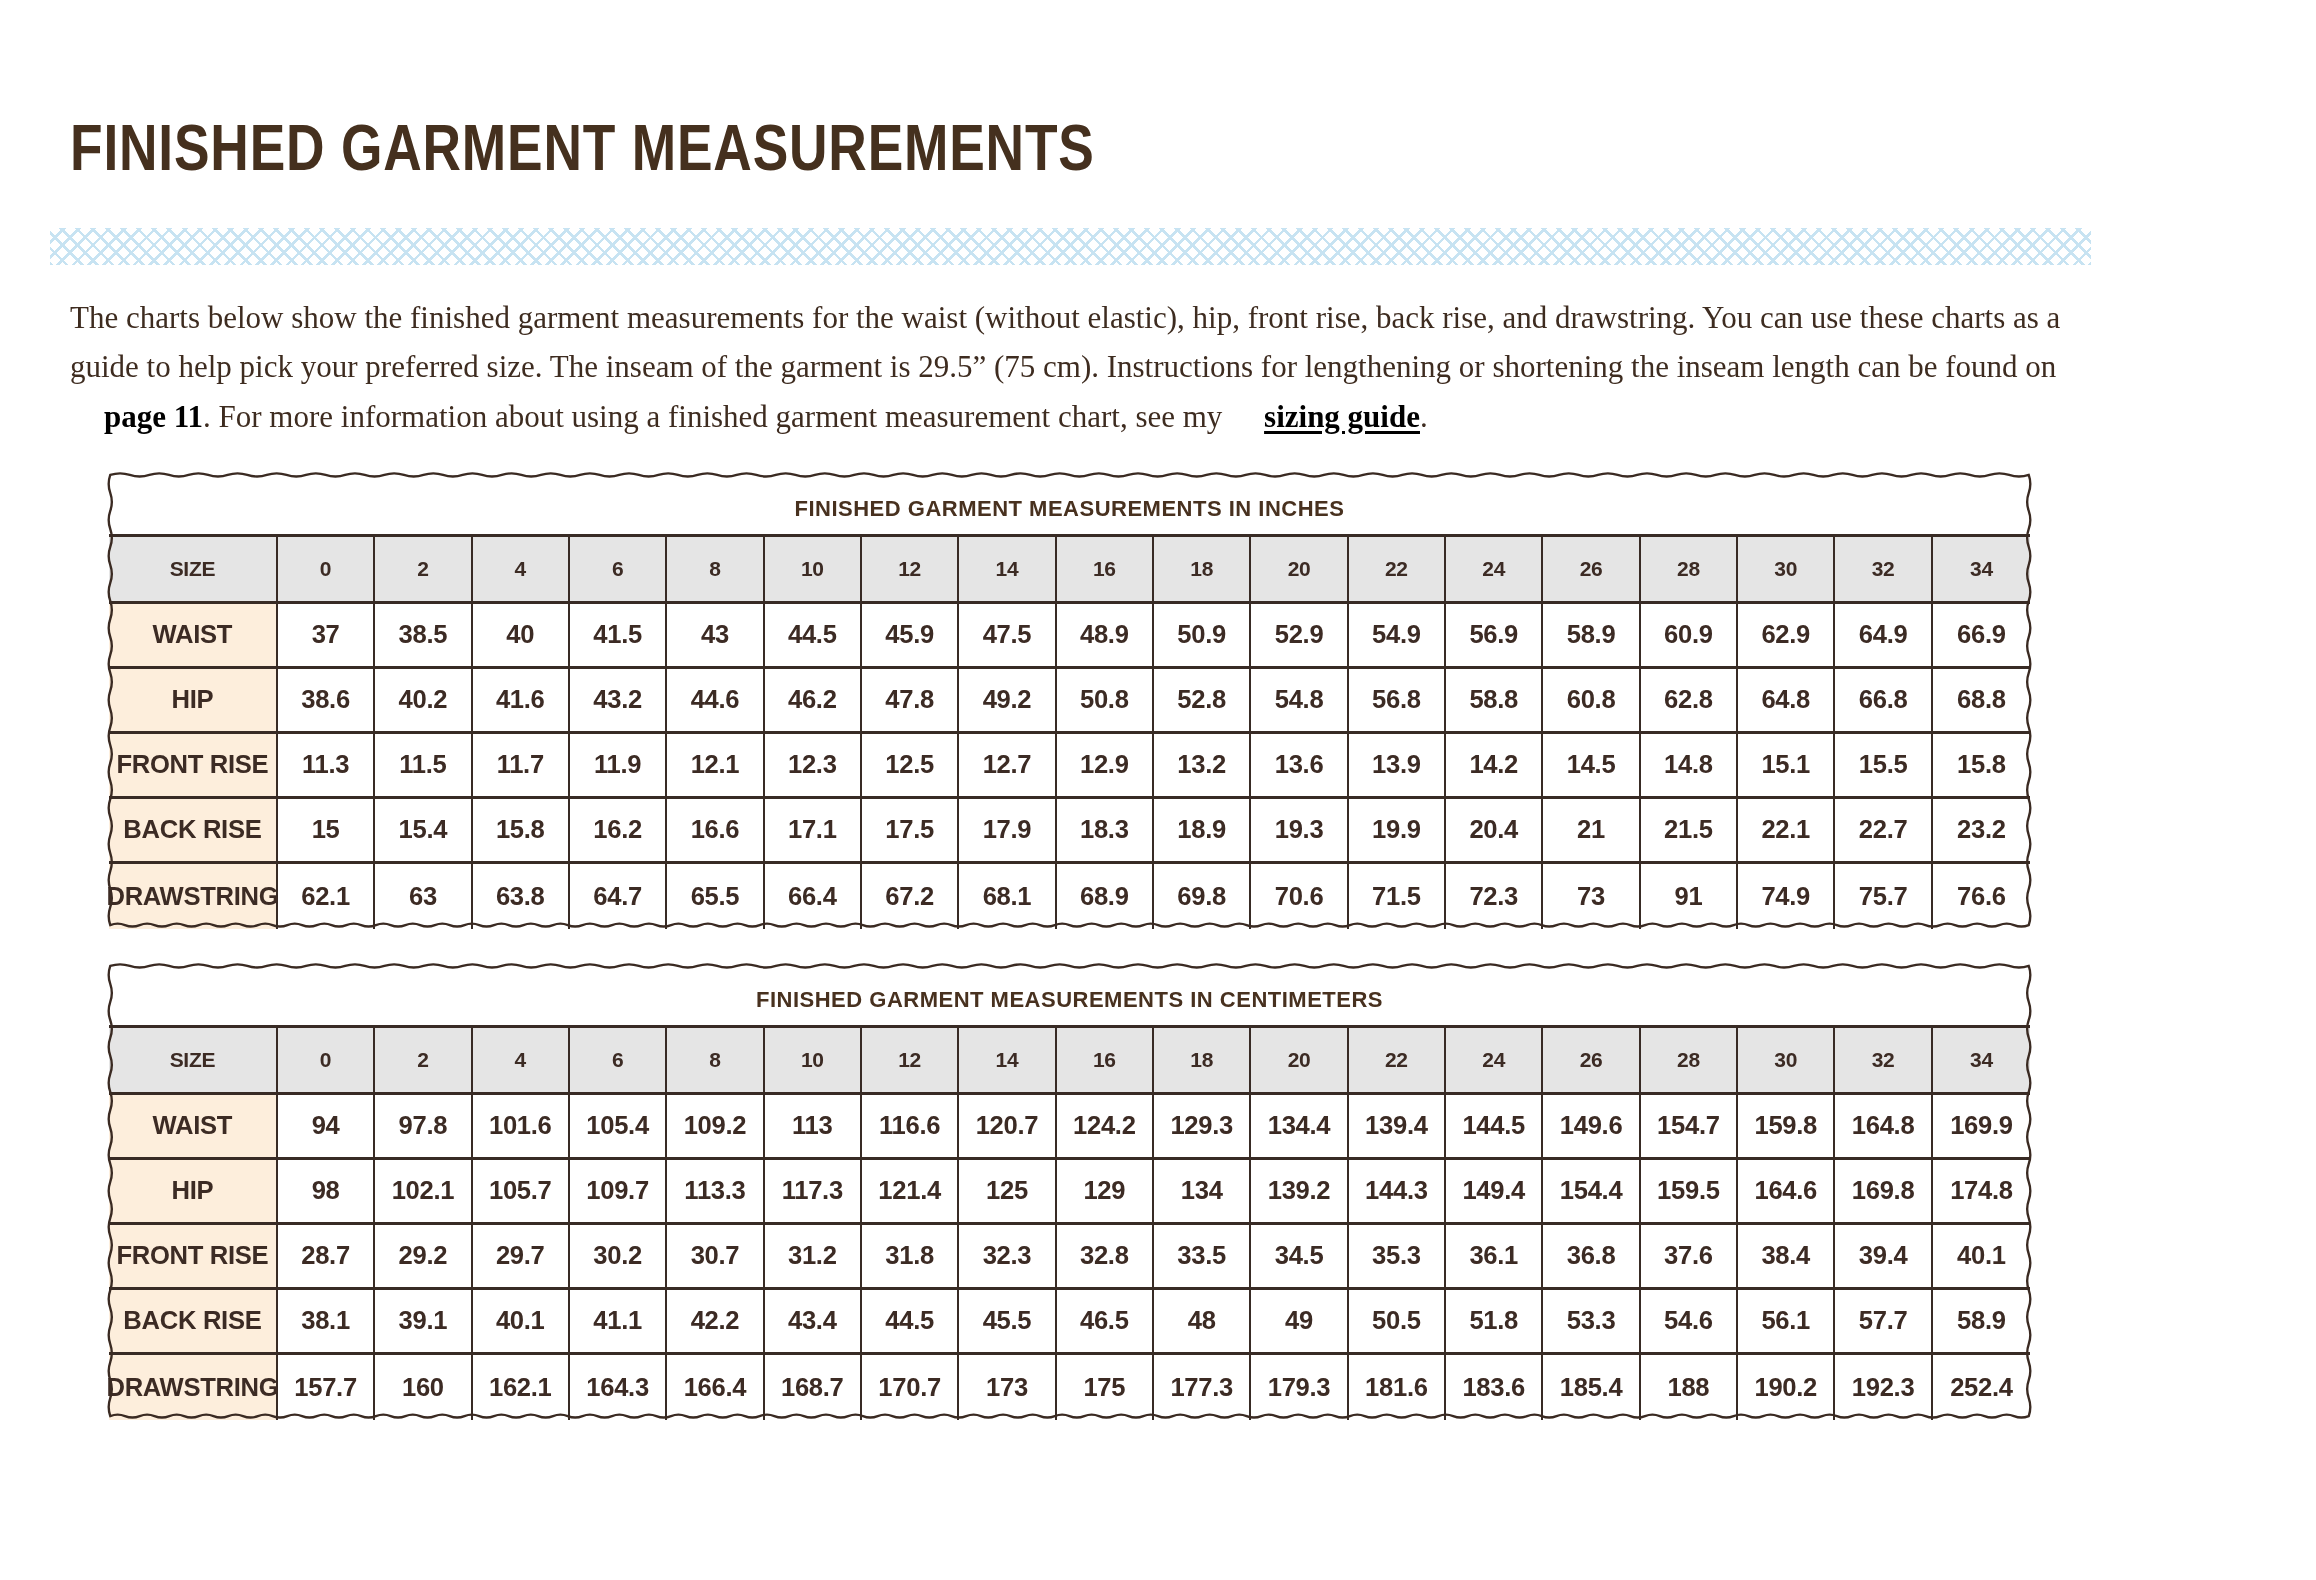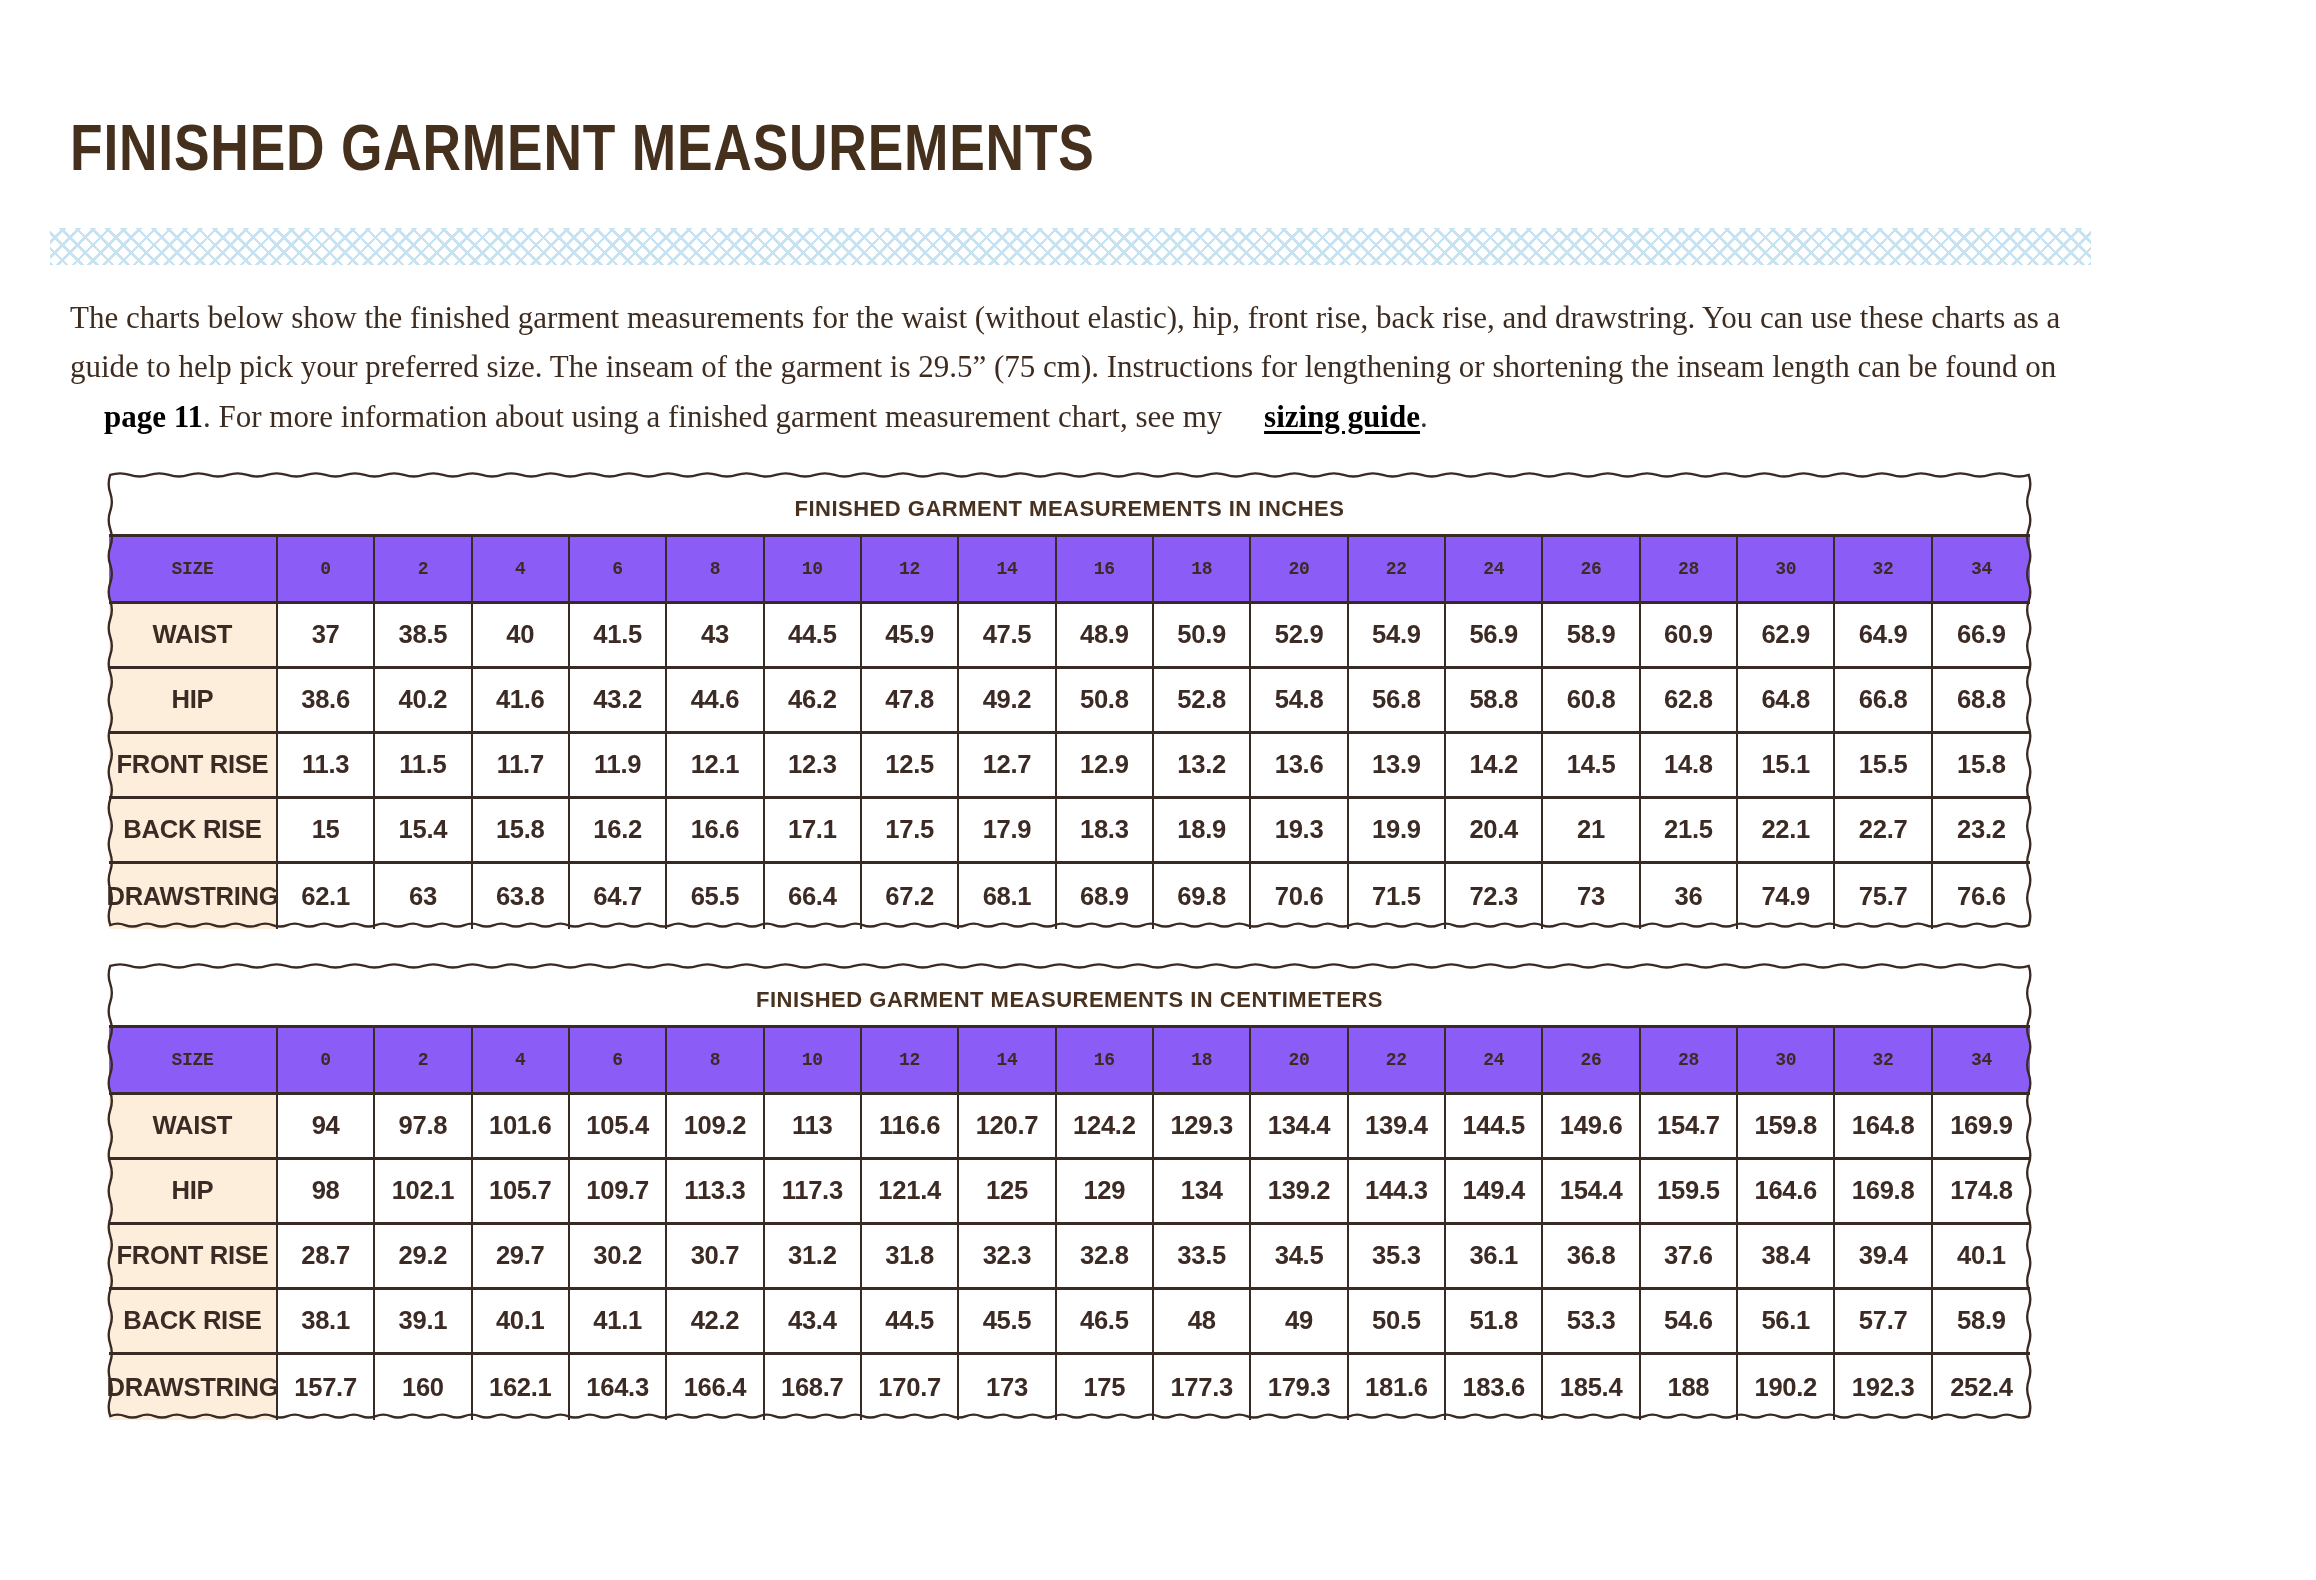--- a/index.html
+++ b/index.html
@@ -55,21 +55,21 @@
     grid-template-columns:169px repeat(18, 1fr);
     border-top:3.9px solid #382b25;
   }
   .cell {
     display:flex; align-items:center; justify-content:center;
     height:65px; background:#ffffff;
     border-right:2px solid #382b25; border-bottom:3px solid #382b25;
     font-size:25.6px; font-weight:700; letter-spacing:-0.3px; color:#3c2b24;
     white-space:nowrap;
   }
-  .cell.head { background:#8b5cf6; height:67px; font-size:18px;font-family:Liberation Mono, monospace; }
+  .cell.head { background:#e5e5e5; height:67px; font-size:21px; }
   .cell.rowlabel { background:#fdeedc; }
   .grid > .cell:nth-child(19n) { border-right:none; }
   .grid > .cell:nth-last-child(-n+19) { border-bottom:none; }
 </style>
 </head>
 <body>
 
 <div class="page">
 
   <h1 class="title">FINISHED GARMENT MEASUREMENTS</h1>
@@ -187,21 +187,21 @@
         <div class="cell val">65.5</div>
         <div class="cell val">66.4</div>
         <div class="cell val">67.2</div>
         <div class="cell val">68.1</div>
         <div class="cell val">68.9</div>
         <div class="cell val">69.8</div>
         <div class="cell val">70.6</div>
         <div class="cell val">71.5</div>
         <div class="cell val">72.3</div>
         <div class="cell val">73</div>
-        <div class="cell val">36</div>
+        <div class="cell val">91</div>
         <div class="cell val">74.9</div>
         <div class="cell val">75.7</div>
         <div class="cell val">76.6</div>
       </div>
   </section>
 
   <section class="mtable">
     <svg class="wavy" viewBox="0 0 1960 466">
         <path d="M4 4 Q14.0 0.8 23.9 4.0 Q33.9 7.2 43.8 4.0 Q53.8 0.8 63.8 4.0 Q73.7 7.2 83.7 4.0 Q93.6 0.8 103.6 4.0 Q113.6 7.2 123.5 4.0 Q133.5 0.8 143.4 4.0 Q153.4 7.2 163.3 4.0 Q173.3 0.8 183.3 4.0 Q193.2 7.2 203.2 4.0 Q213.1 0.8 223.1 4.0 Q233.1 7.2 243.0 4.0 Q253.0 0.8 262.9 4.0 Q272.9 7.2 282.9 4.0 Q292.8 0.8 302.8 4.0 Q312.7 7.2 322.7 4.0 Q332.7 0.8 342.6 4.0 Q352.6 7.2 362.5 4.0 Q372.5 0.8 382.4 4.0 Q392.4 7.2 402.4 4.0 Q412.3 0.8 422.3 4.0 Q432.2 7.2 442.2 4.0 Q452.2 0.8 462.1 4.0 Q472.1 7.2 482.0 4.0 Q492.0 0.8 502.0 4.0 Q511.9 7.2 521.9 4.0 Q531.8 0.8 541.8 4.0 Q551.8 7.2 561.7 4.0 Q571.7 0.8 581.6 4.0 Q591.6 7.2 601.6 4.0 Q611.5 0.8 621.5 4.0 Q631.4 7.2 641.4 4.0 Q651.3 0.8 661.3 4.0 Q671.3 7.2 681.2 4.0 Q691.2 0.8 701.1 4.0 Q711.1 7.2 721.1 4.0 Q731.0 0.8 741.0 4.0 Q750.9 7.2 760.9 4.0 Q770.9 0.8 780.8 4.0 Q790.8 7.2 800.7 4.0 Q810.7 0.8 820.7 4.0 Q830.6 7.2 840.6 4.0 Q850.5 0.8 860.5 4.0 Q870.4 7.2 880.4 4.0 Q890.4 0.8 900.3 4.0 Q910.3 7.2 920.2 4.0 Q930.2 0.8 940.2 4.0 Q950.1 7.2 960.1 4.0 Q970.0 0.8 980.0 4.0 Q990.0 7.2 999.9 4.0 Q1009.9 0.8 1019.8 4.0 Q1029.8 7.2 1039.8 4.0 Q1049.7 0.8 1059.7 4.0 Q1069.6 7.2 1079.6 4.0 Q1089.6 0.8 1099.5 4.0 Q1109.5 7.2 1119.4 4.0 Q1129.4 0.8 1139.3 4.0 Q1149.3 7.2 1159.3 4.0 Q1169.2 0.8 1179.2 4.0 Q1189.1 7.2 1199.1 4.0 Q1209.1 0.8 1219.0 4.0 Q1229.0 7.2 1238.9 4.0 Q1248.9 0.8 1258.9 4.0 Q1268.8 7.2 1278.8 4.0 Q1288.7 0.8 1298.7 4.0 Q1308.7 7.2 1318.6 4.0 Q1328.6 0.8 1338.5 4.0 Q1348.5 7.2 1358.4 4.0 Q1368.4 0.8 1378.4 4.0 Q1388.3 7.2 1398.3 4.0 Q1408.2 0.8 1418.2 4.0 Q1428.2 7.2 1438.1 4.0 Q1448.1 0.8 1458.0 4.0 Q1468.0 7.2 1478.0 4.0 Q1487.9 0.8 1497.9 4.0 Q1507.8 7.2 1517.8 4.0 Q1527.8 0.8 1537.7 4.0 Q1547.7 7.2 1557.6 4.0 Q1567.6 0.8 1577.6 4.0 Q1587.5 7.2 1597.5 4.0 Q1607.4 0.8 1617.4 4.0 Q1627.3 7.2 1637.3 4.0 Q1647.3 0.8 1657.2 4.0 Q1667.2 7.2 1677.1 4.0 Q1687.1 0.8 1697.1 4.0 Q1707.0 7.2 1717.0 4.0 Q1726.9 0.8 1736.9 4.0 Q1746.9 7.2 1756.8 4.0 Q1766.8 0.8 1776.7 4.0 Q1786.7 7.2 1796.7 4.0 Q1806.6 0.8 1816.6 4.0 Q1826.5 7.2 1836.5 4.0 Q1846.4 0.8 1856.4 4.0 Q1866.4 7.2 1876.3 4.0 Q1886.3 0.8 1896.2 4.0 Q1906.2 7.2 1916.2 4.0 Q1926.1 0.8 1936.1 4.0 Q1946.0 7.2 1956.0 4.0 Q1959.2 13.2 1956.0 22.3 Q1952.8 31.5 1956.0 40.6 Q1959.2 49.8 1956.0 59.0 Q1952.8 68.1 1956.0 77.3 Q1959.2 86.4 1956.0 95.6 Q1952.8 104.8 1956.0 113.9 Q1959.2 123.1 1956.0 132.2 Q1952.8 141.4 1956.0 150.6 Q1959.2 159.7 1956.0 168.9 Q1952.8 178.0 1956.0 187.2 Q1959.2 196.4 1956.0 205.5 Q1952.8 214.7 1956.0 223.8 Q1959.2 233.0 1956.0 242.2 Q1952.8 251.3 1956.0 260.5 Q1959.2 269.6 1956.0 278.8 Q1952.8 288.0 1956.0 297.1 Q1959.2 306.3 1956.0 315.4 Q1952.8 324.6 1956.0 333.8 Q1959.2 342.9 1956.0 352.1 Q1952.8 361.2 1956.0 370.4 Q1959.2 379.6 1956.0 388.7 Q1952.8 397.9 1956.0 407.0 Q1959.2 416.2 1956.0 425.4 Q1952.8 434.5 1956.0 443.7 Q1959.2 452.8 1956.0 462.0 Q1948.5 464.9 1941.0 462.0 Q1933.5 459.1 1926.0 462.0 Q1918.5 464.9 1911.0 462.0 Q1903.4 459.1 1895.9 462.0 Q1888.4 464.9 1880.9 462.0 Q1873.4 459.1 1865.9 462.0 Q1858.4 464.9 1850.9 462.0 Q1843.4 459.1 1835.9 462.0 Q1828.4 464.9 1820.9 462.0 Q1813.4 459.1 1805.8 462.0 Q1798.3 464.9 1790.8 462.0 Q1783.3 459.1 1775.8 462.0 Q1768.3 464.9 1760.8 462.0 Q1753.3 459.1 1745.8 462.0 Q1738.3 464.9 1730.8 462.0 Q1723.3 459.1 1715.8 462.0 Q1708.2 464.9 1700.7 462.0 Q1693.2 459.1 1685.7 462.0 Q1678.2 464.9 1670.7 462.0 Q1663.2 459.1 1655.7 462.0 Q1648.2 464.9 1640.7 462.0 Q1633.2 459.1 1625.7 462.0 Q1618.2 464.9 1610.6 462.0 Q1603.1 459.1 1595.6 462.0 Q1588.1 464.9 1580.6 462.0 Q1573.1 459.1 1565.6 462.0 Q1558.1 464.9 1550.6 462.0 Q1543.1 459.1 1535.6 462.0 Q1528.1 464.9 1520.6 462.0 Q1513.0 459.1 1505.5 462.0 Q1498.0 464.9 1490.5 462.0 Q1483.0 459.1 1475.5 462.0 Q1468.0 464.9 1460.5 462.0 Q1453.0 459.1 1445.5 462.0 Q1438.0 464.9 1430.5 462.0 Q1423.0 459.1 1415.4 462.0 Q1407.9 464.9 1400.4 462.0 Q1392.9 459.1 1385.4 462.0 Q1377.9 464.9 1370.4 462.0 Q1362.9 459.1 1355.4 462.0 Q1347.9 464.9 1340.4 462.0 Q1332.9 459.1 1325.4 462.0 Q1317.8 464.9 1310.3 462.0 Q1302.8 459.1 1295.3 462.0 Q1287.8 464.9 1280.3 462.0 Q1272.8 459.1 1265.3 462.0 Q1257.8 464.9 1250.3 462.0 Q1242.8 459.1 1235.3 462.0 Q1227.8 464.9 1220.2 462.0 Q1212.7 459.1 1205.2 462.0 Q1197.7 464.9 1190.2 462.0 Q1182.7 459.1 1175.2 462.0 Q1167.7 464.9 1160.2 462.0 Q1152.7 459.1 1145.2 462.0 Q1137.7 464.9 1130.2 462.0 Q1122.6 459.1 1115.1 462.0 Q1107.6 464.9 1100.1 462.0 Q1092.6 459.1 1085.1 462.0 Q1077.6 464.9 1070.1 462.0 Q1062.6 459.1 1055.1 462.0 Q1047.6 464.9 1040.1 462.0 Q1032.6 459.1 1025.0 462.0 Q1017.5 464.9 1010.0 462.0 Q1002.5 459.1 995.0 462.0 Q987.5 464.9 980.0 462.0 Q972.5 459.1 965.0 462.0 Q957.5 464.9 950.0 462.0 Q942.5 459.1 935.0 462.0 Q927.4 464.9 919.9 462.0 Q912.4 459.1 904.9 462.0 Q897.4 464.9 889.9 462.0 Q882.4 459.1 874.9 462.0 Q867.4 464.9 859.9 462.0 Q852.4 459.1 844.9 462.0 Q837.4 464.9 829.8 462.0 Q822.3 459.1 814.8 462.0 Q807.3 464.9 799.8 462.0 Q792.3 459.1 784.8 462.0 Q777.3 464.9 769.8 462.0 Q762.3 459.1 754.8 462.0 Q747.3 464.9 739.8 462.0 Q732.2 459.1 724.7 462.0 Q717.2 464.9 709.7 462.0 Q702.2 459.1 694.7 462.0 Q687.2 464.9 679.7 462.0 Q672.2 459.1 664.7 462.0 Q657.2 464.9 649.7 462.0 Q642.2 459.1 634.6 462.0 Q627.1 464.9 619.6 462.0 Q612.1 459.1 604.6 462.0 Q597.1 464.9 589.6 462.0 Q582.1 459.1 574.6 462.0 Q567.1 464.9 559.6 462.0 Q552.1 459.1 544.6 462.0 Q537.0 464.9 529.5 462.0 Q522.0 459.1 514.5 462.0 Q507.0 464.9 499.5 462.0 Q492.0 459.1 484.5 462.0 Q477.0 464.9 469.5 462.0 Q462.0 459.1 454.5 462.0 Q447.0 464.9 439.4 462.0 Q431.9 459.1 424.4 462.0 Q416.9 464.9 409.4 462.0 Q401.9 459.1 394.4 462.0 Q386.9 464.9 379.4 462.0 Q371.9 459.1 364.4 462.0 Q356.9 464.9 349.4 462.0 Q341.8 459.1 334.3 462.0 Q326.8 464.9 319.3 462.0 Q311.8 459.1 304.3 462.0 Q296.8 464.9 289.3 462.0 Q281.8 459.1 274.3 462.0 Q266.8 464.9 259.3 462.0 Q251.8 459.1 244.2 462.0 Q236.7 464.9 229.2 462.0 Q221.7 459.1 214.2 462.0 Q206.7 464.9 199.2 462.0 Q191.7 459.1 184.2 462.0 Q176.7 464.9 169.2 462.0 Q161.7 459.1 154.2 462.0 Q146.6 464.9 139.1 462.0 Q131.6 459.1 124.1 462.0 Q116.6 464.9 109.1 462.0 Q101.6 459.1 94.1 462.0 Q86.6 464.9 79.1 462.0 Q71.6 459.1 64.1 462.0 Q56.6 464.9 49.0 462.0 Q41.5 459.1 34.0 462.0 Q26.5 464.9 19.0 462.0 Q11.5 459.1 4.0 462.0 Q0.8 452.8 4.0 443.7 Q7.2 434.5 4.0 425.4 Q0.8 416.2 4.0 407.0 Q7.2 397.9 4.0 388.7 Q0.8 379.6 4.0 370.4 Q7.2 361.2 4.0 352.1 Q0.8 342.9 4.0 333.8 Q7.2 324.6 4.0 315.4 Q0.8 306.3 4.0 297.1 Q7.2 288.0 4.0 278.8 Q0.8 269.6 4.0 260.5 Q7.2 251.3 4.0 242.2 Q0.8 233.0 4.0 223.8 Q7.2 214.7 4.0 205.5 Q0.8 196.4 4.0 187.2 Q7.2 178.0 4.0 168.9 Q0.8 159.7 4.0 150.6 Q7.2 141.4 4.0 132.2 Q0.8 123.1 4.0 113.9 Q7.2 104.8 4.0 95.6 Q0.8 86.4 4.0 77.3 Q7.2 68.1 4.0 59.0 Q0.8 49.8 4.0 40.6 Q7.2 31.5 4.0 22.3 Q0.8 13.2 4.0 4.0 Z" fill="none" stroke="#3a2a22" stroke-width="2.4" stroke-linecap="round"></path>
       </svg>

